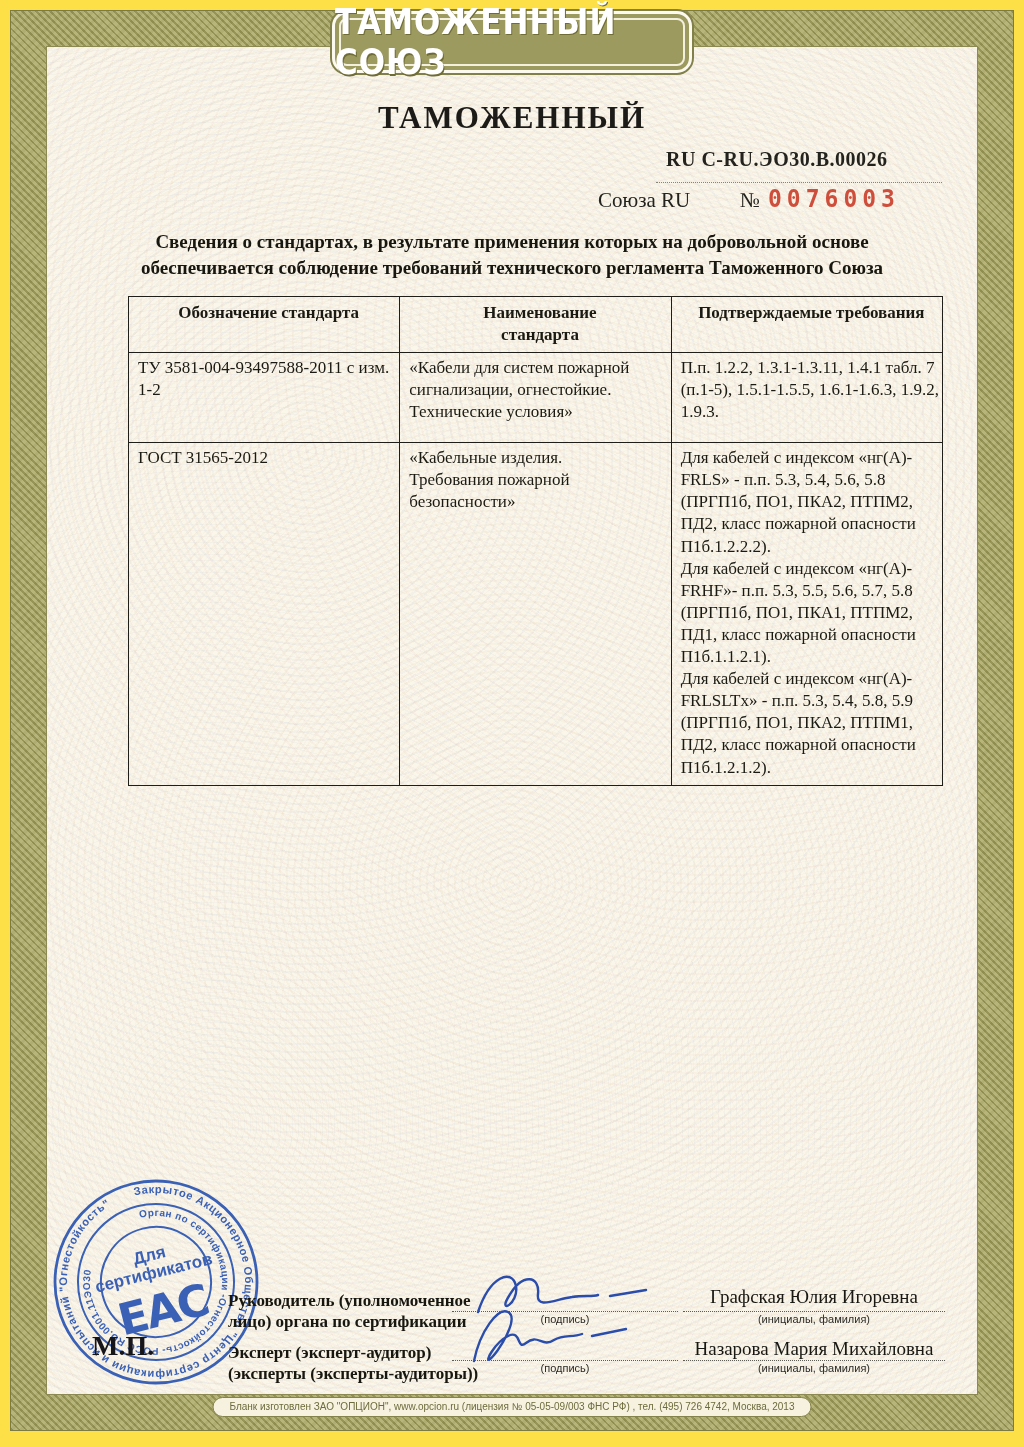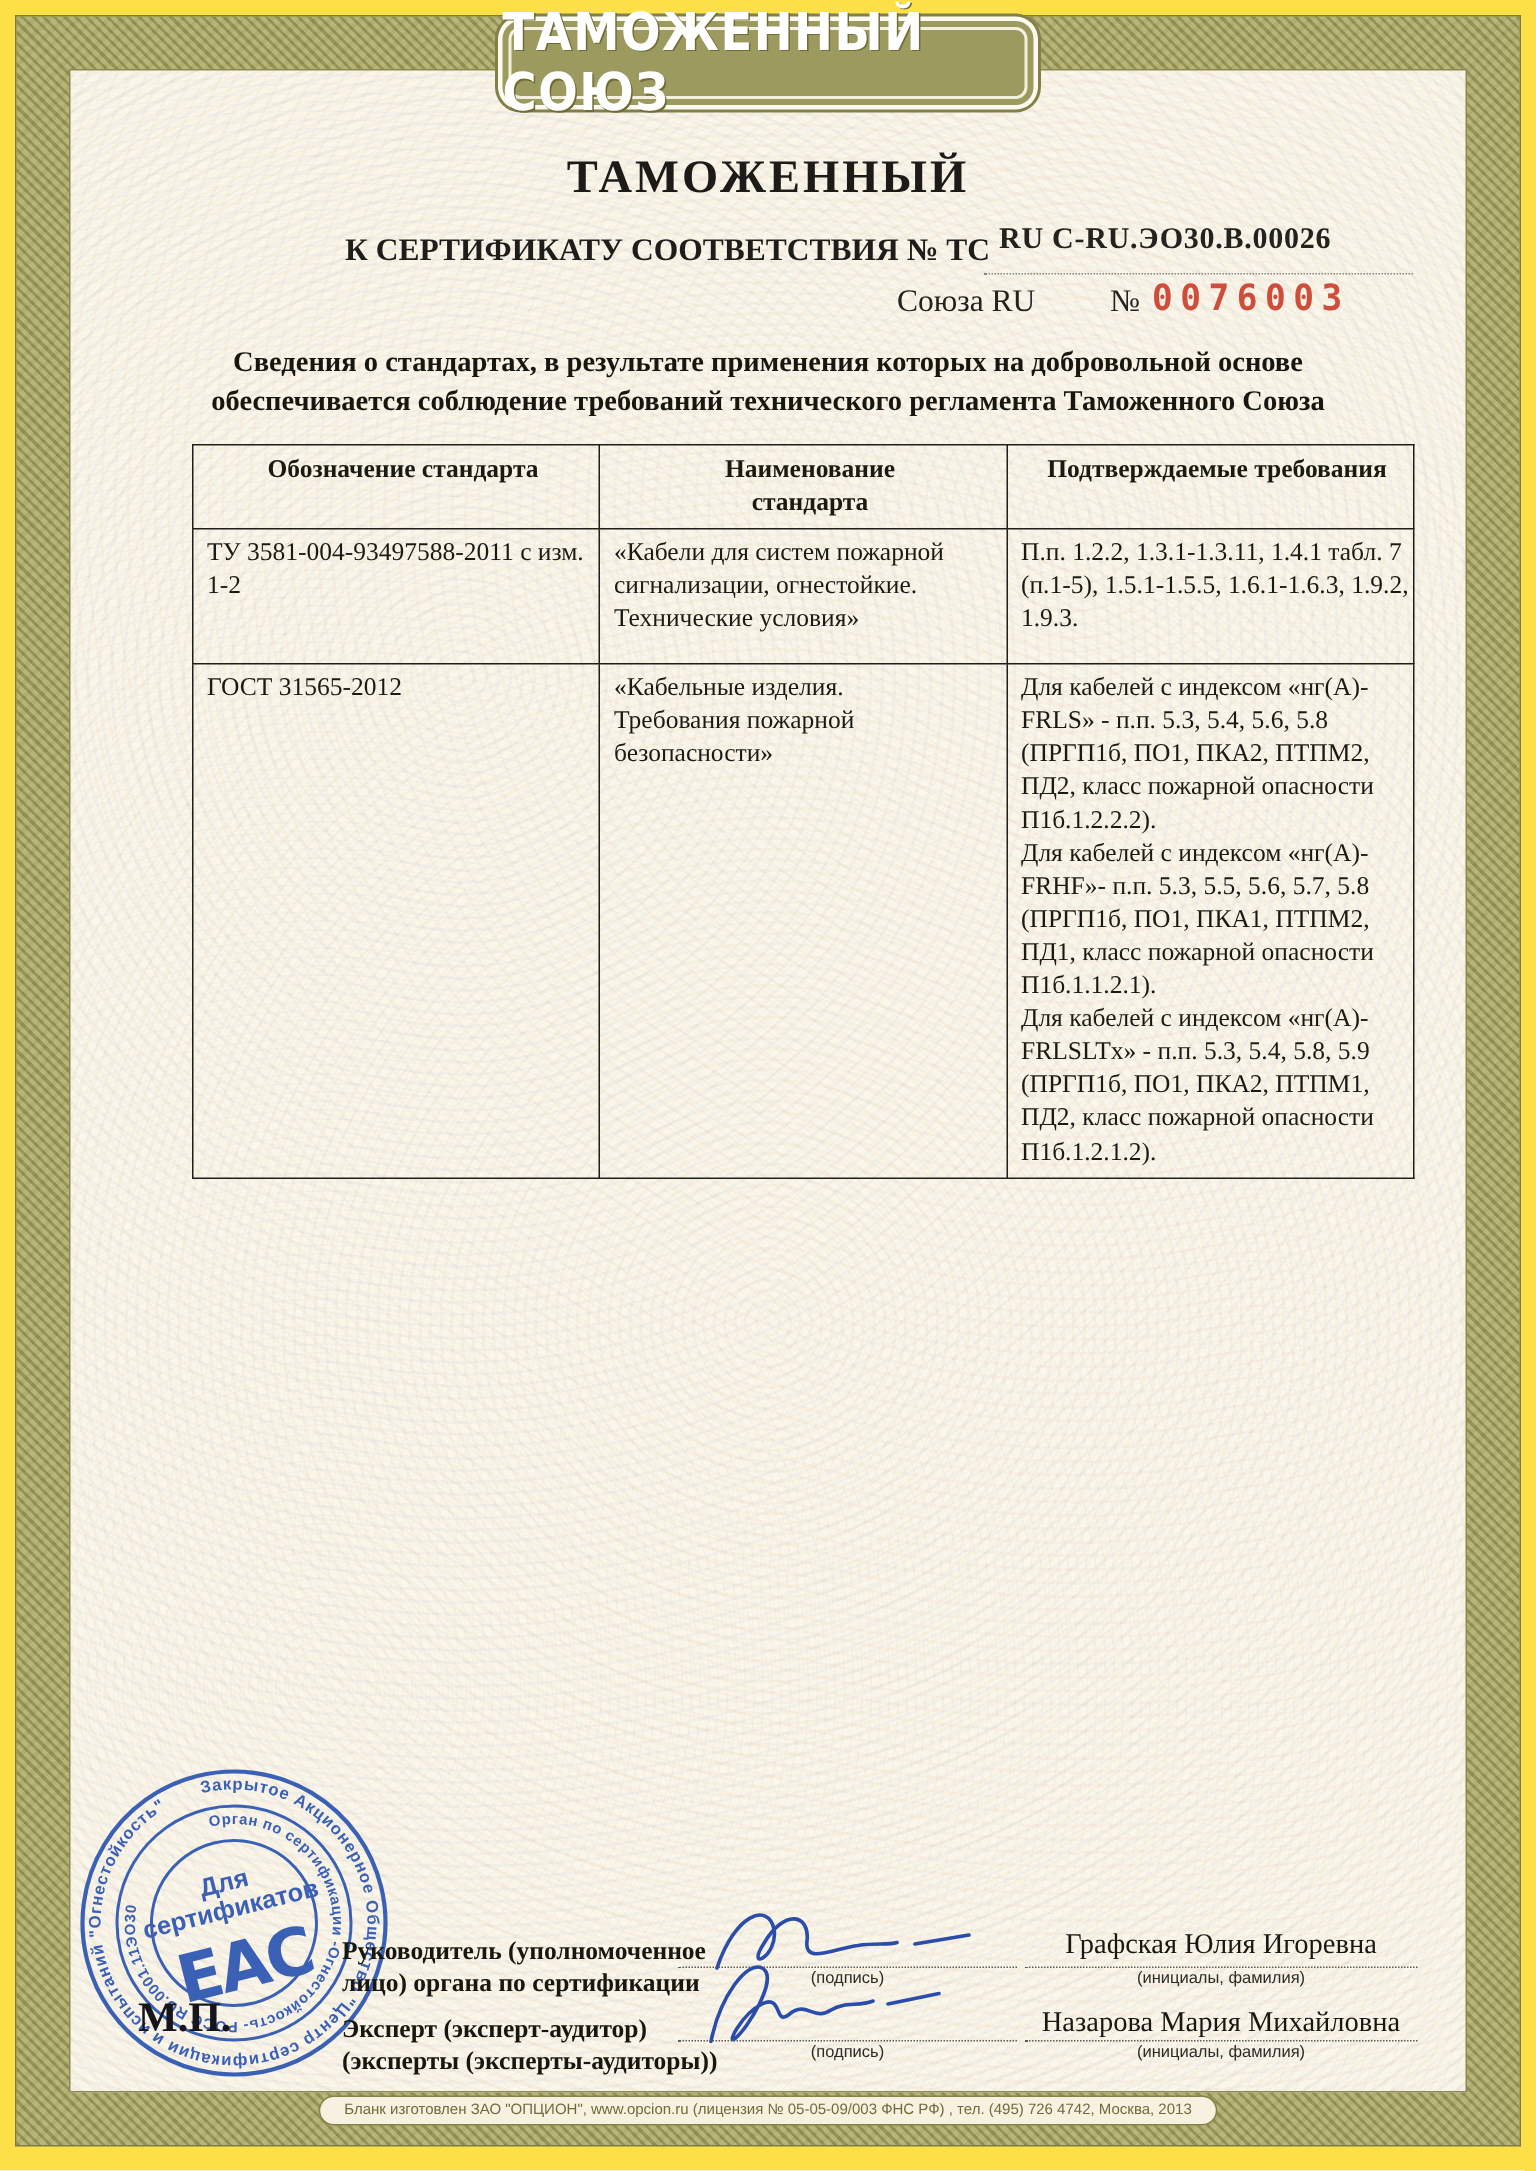--- a/index.html
+++ b/index.html
@@ -100,21 +100,20 @@
 
   <div class="frame"></div>
   <div class="inner"></div>
 
   <div class="banner">
     <span class="banner-text">ТАМОЖЕННЫЙ СОЮЗ</span>
   </div>
 
   <div class="doc-title">ТАМОЖЕННЫЙ</div>
 
-  <div class="subtitle">К СЕРТИФИКАТУ СООТВЕТСТВИЯ  № ТС</div>
   <div class="cert-number">RU C-RU.ЭО30.В.00026</div>
   <div class="cert-underline"></div>
 
   <div class="series-label">Союза  RU</div>
   <div class="num-sign">№</div>
   <div class="serial">0076003</div>
 
   <div class="intro">Сведения о стандартах, в результате применения которых на добровольной основе
 обеспечивается соблюдение требований технического регламента Таможенного Союза</div>
 

